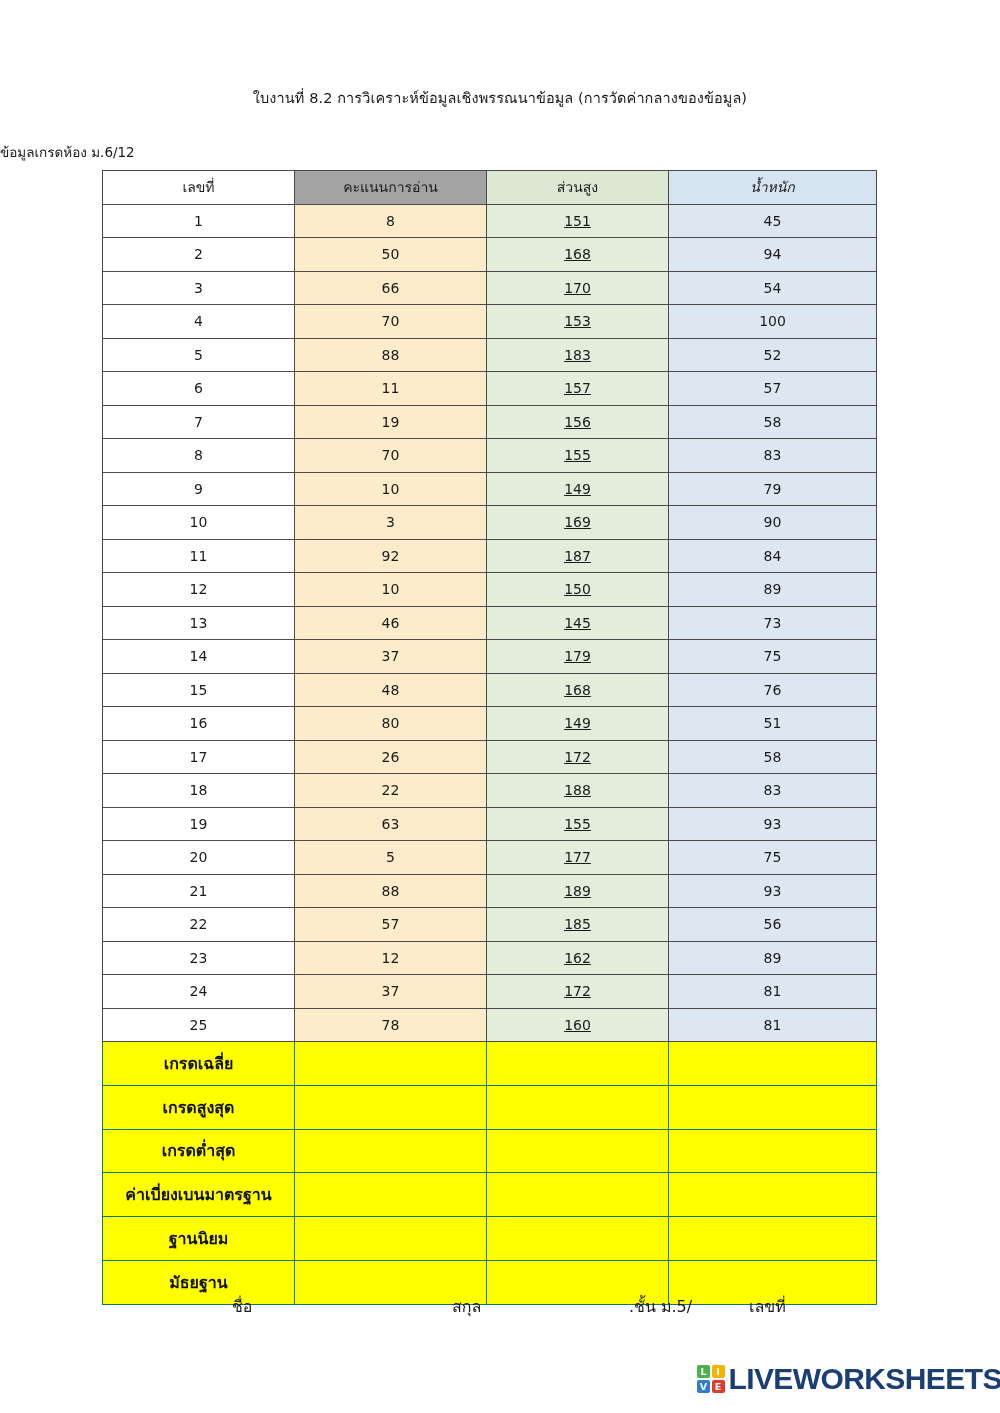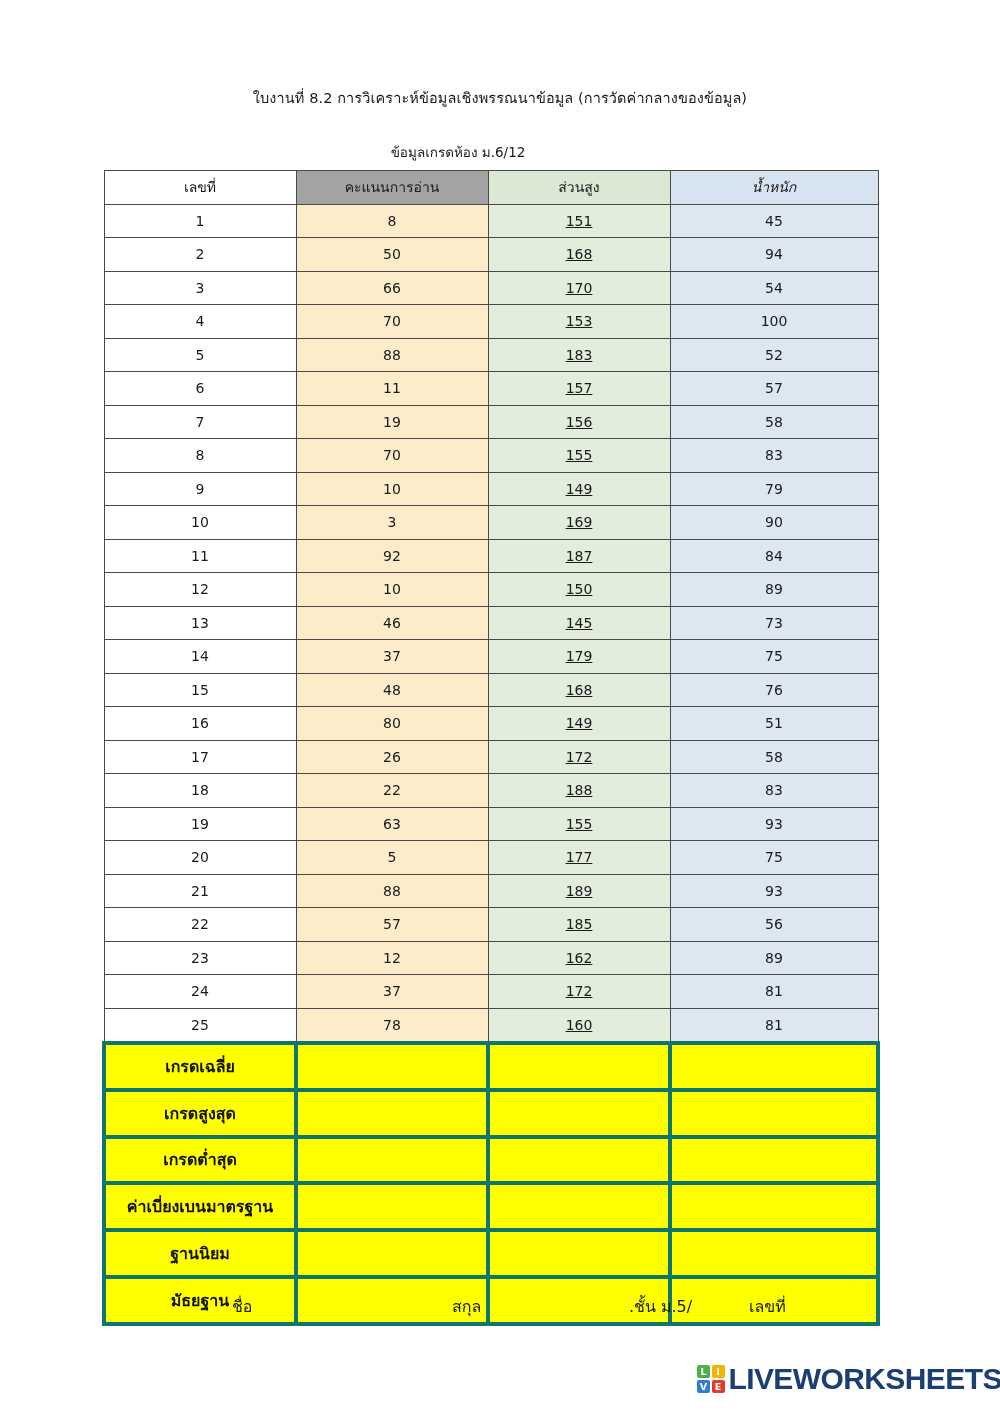--- a/index.html
+++ b/index.html
@@ -33,21 +33,20 @@
     line-height: 20px;
     color: #1a1a1a;
     letter-spacing: 0.1px;
   }
 
   .doc-subtitle {
     position: absolute;
     top: 143px;
     left: 0;
     width: 916px;
-    text-align: center;
     font-size: 13.5px;
     line-height: 18px;
     color: #1a1a1a;
   }
 
   
   .grade-table {
     position: absolute;
     top: 170px;
     left: 102px;
@@ -83,21 +82,21 @@
   
   td.d-no   { background: #ffffff; }
   td.d-read { background: #fcecca; }
   td.d-hgt  { background: #e2eddc; text-decoration: underline; }
   td.d-wgt  { background: #dde7f2; margin-left: 28px; }
 
   
   tr.summary-row td {
     background: #ffff00;
     height: 42.8px;
-    border: 4px solid #0f766e;
+    border: 1px solid #0f766e;
   }
   tr.summary-row td.s-label {
     font-weight: bold;
     font-size: 16px;
     color: #101010;
   }
 
   
   .footer-line {
     position: absolute;

